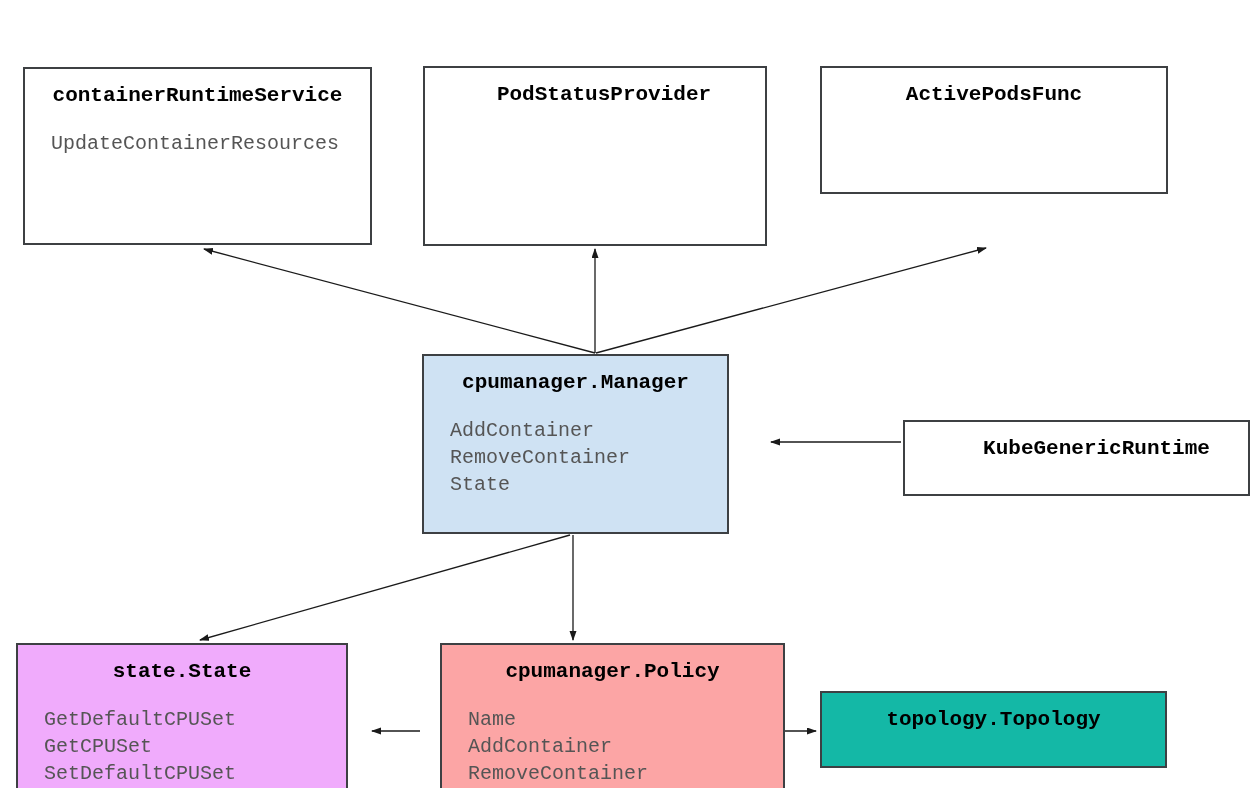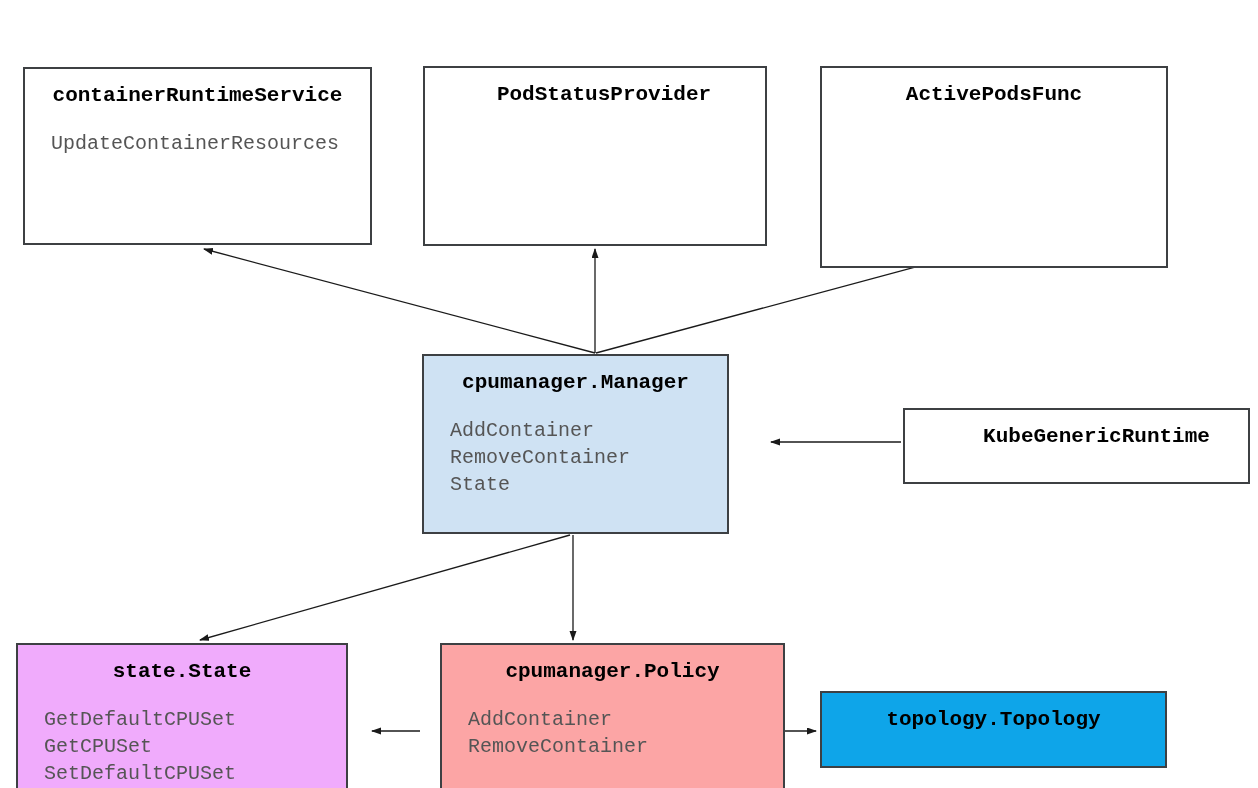--- a/index.html
+++ b/index.html
@@ -68,52 +68,53 @@
     <div class="node-title">containerRuntimeService</div>
     <div class="node-methods">
       <div class="method">UpdateContainerResources</div>
     </div>
   </div>
 
   <div class="node" style="left:423px; top:18px; width:344px; height:180px;padding-left:18px;">
     <div class="node-title">PodStatusProvider</div>
   </div>
 
-  <div class="node" style="left:820px; top:18px; width:348px; height:202px;">
+  <div class="node" style="left:820px; top:18px; width:348px; height:128px;">
     <div class="node-title">ActivePodsFunc</div>
   </div>
 
   <div class="node blue" style="left: 422px; top: 306px; width: 307px; height: 180px; background: rgb(207, 226, 243);">
     <div class="node-title">cpumanager.Manager</div>
     <div class="node-methods">
       <div class="method">AddContainer</div>
       <div class="method">RemoveContainer</div>
       <div class="method">State</div>
     </div>
   </div>
 
-  <div class="node" style="left:903px; top:360px; width:347px; height:76px;padding-left:40px;">
+  <div class="node" style="left:903px; top:372px; width:347px; height:76px;padding-left:40px;">
     <div class="node-title">KubeGenericRuntime</div>
   </div>
 
   <div class="node blue" style="left: 16px; top: 595px; width: 332px; height: 177px; background: #f0abfc;">
     <div class="node-title">state.State</div>
     <div class="node-methods">
       <div class="method">GetDefaultCPUSet</div>
       <div class="method">GetCPUSet</div>
       <div class="method">SetDefaultCPUSet</div>
       <div class="method">SetCPUSet</div>
     </div>
   </div>
 
   <div class="node blue" style="left: 440px; top: 595px; width: 345px; height: 175px; background: #fca5a5;">
     <div class="node-title">cpumanager.Policy</div>
     <div class="node-methods">
+      <div class="method">Name</div>
       <div class="method">AddContainer</div>
       <div class="method">RemoveContainer</div>
     </div>
   </div>
 
-  <div class="node blue" style="left: 820px; top: 643px; width: 347px; height: 77px; background: #0ea5e9;">
+  <div class="node blue" style="left: 820px; top: 643px; width: 347px; height: 77px; background: #14b8a6;">
     <div class="node-title">topology.Topology</div>
   </div>
 
 </div>
 
 </body></html>

